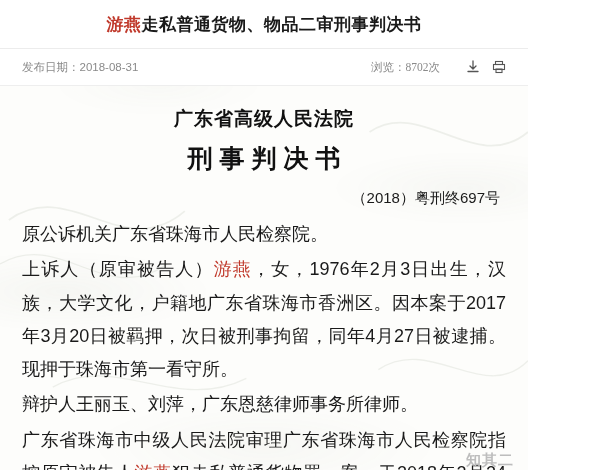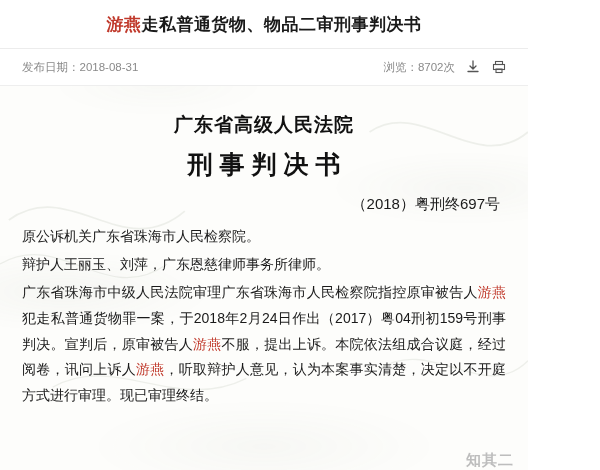--- a/index.html
+++ b/index.html
@@ -73,21 +73,22 @@
     justify-content: space-between;
   }
   .meta-left {
     flex: 0 0 auto;
   }
   .meta-spacer {
     flex: 1 1 auto;
   }
   .meta-views {
     flex: 0 0 auto;
-    margin-right: 11px;
+    margin-right: 26px;
+    font-family: Liberation Serif, serif;
   }
   .meta-icons {
     flex: 0 0 auto;
     display: flex;
     align-items: center;
     gap: 12px;
     color: #666;
   }
   .icon-btn {
     width: 14px;
@@ -104,38 +105,38 @@
     padding: 16px 22px 0 22px;
   }
   .doc-title-1, .doc-title-2 {
     text-align: center;
     font-weight: bold;
     color: #111;
   }
   .doc-title-1 {
     font-size: 19px;
     letter-spacing: 1px;
-    margin-top: 10px;
+    margin-top: 4px;
     margin-bottom: 10px;
   }
   .doc-title-2 {
     font-size: 25px;
     letter-spacing: 7px;
     margin-bottom: 14px;
     padding-left: 7px;
   }
   .case-no {
     text-align: right;
     font-size: 15px;
     color: #1a1a1a;
     margin-bottom: 10px;
     padding-right: 6px;
   }
   .para {
-    font-size: 14px;
+    font-size: 18px;
     line-height: 1.85;
     color: #1a1a1a;
     text-align: justify;
     margin: 0 0 2px 0;
     text-indent: 0;
   }
   .watermark {
     position: absolute;
     right: 14px;
     bottom: 0;
@@ -185,18 +186,19 @@
       </span>
     </div>
   </div>
 
   <div class="doc-body">
     <div class="doc-title-1">广东省高级人民法院</div>
     <div class="doc-title-2">刑事判决书</div>
     <div class="case-no">（2018）粤刑终697号</div>
 
     <p class="para">原公诉机关广东省珠海市人民检察院。</p>
+    <p class="para">上诉人（原审被告人）<span style="color: rgb(192, 57, 43);">游燕</span>，女，1976年2月3日出生，汉族，大学文化，户籍地广东省珠海市香洲区。因本案于2017年3月20日被羁押，次日被刑事拘留，同年4月27日被逮捕。现押于珠海市第一看守所。</p>
     <p class="para">辩护人王丽玉、刘萍，广东恩慈律师事务所律师。</p>
     <p class="para">广东省珠海市中级人民法院审理广东省珠海市人民检察院指控原审被告人<span style="color: rgb(192, 57, 43);">游燕</span>犯走私普通货物罪一案，于2018年2月24日作出（2017）粤04刑初159号刑事判决。宣判后，原审被告人<span style="color: rgb(192, 57, 43);">游燕</span>不服，提出上诉。本院依法组成合议庭，经过阅卷，讯问上诉人<span style="color: rgb(192, 57, 43);">游燕</span>，听取辩护人意见，认为本案事实清楚，决定以不开庭方式进行审理。现已审理终结。</p>
   </div>
 
   <div class="watermark">知其二</div>
 </div>
 
 </body></html>

